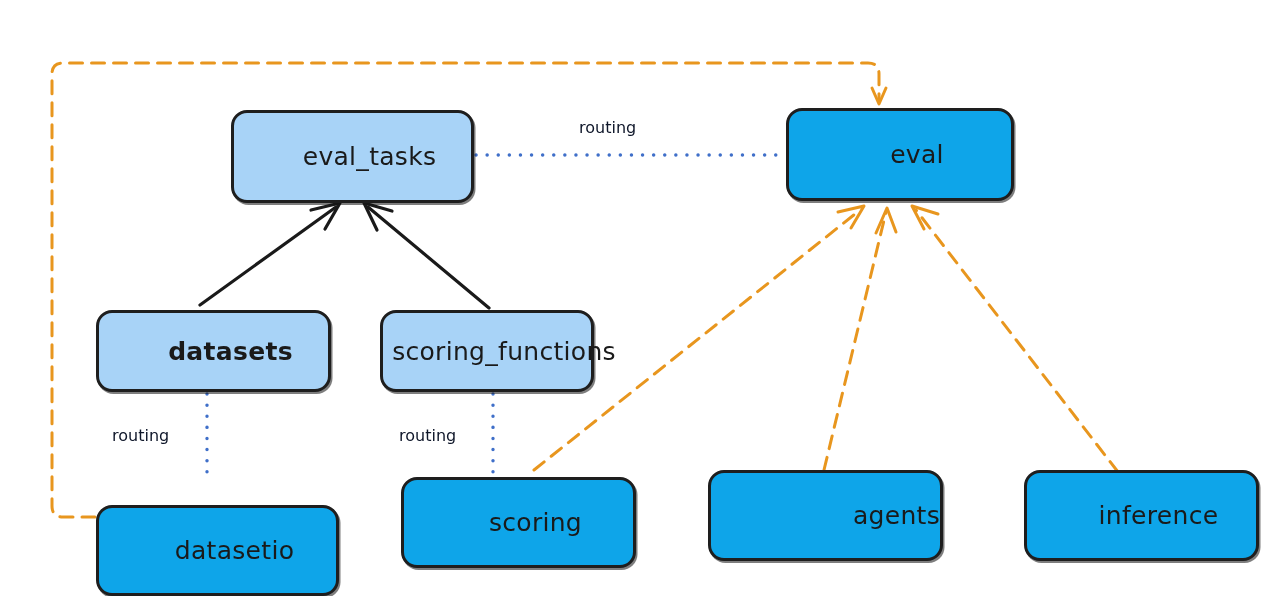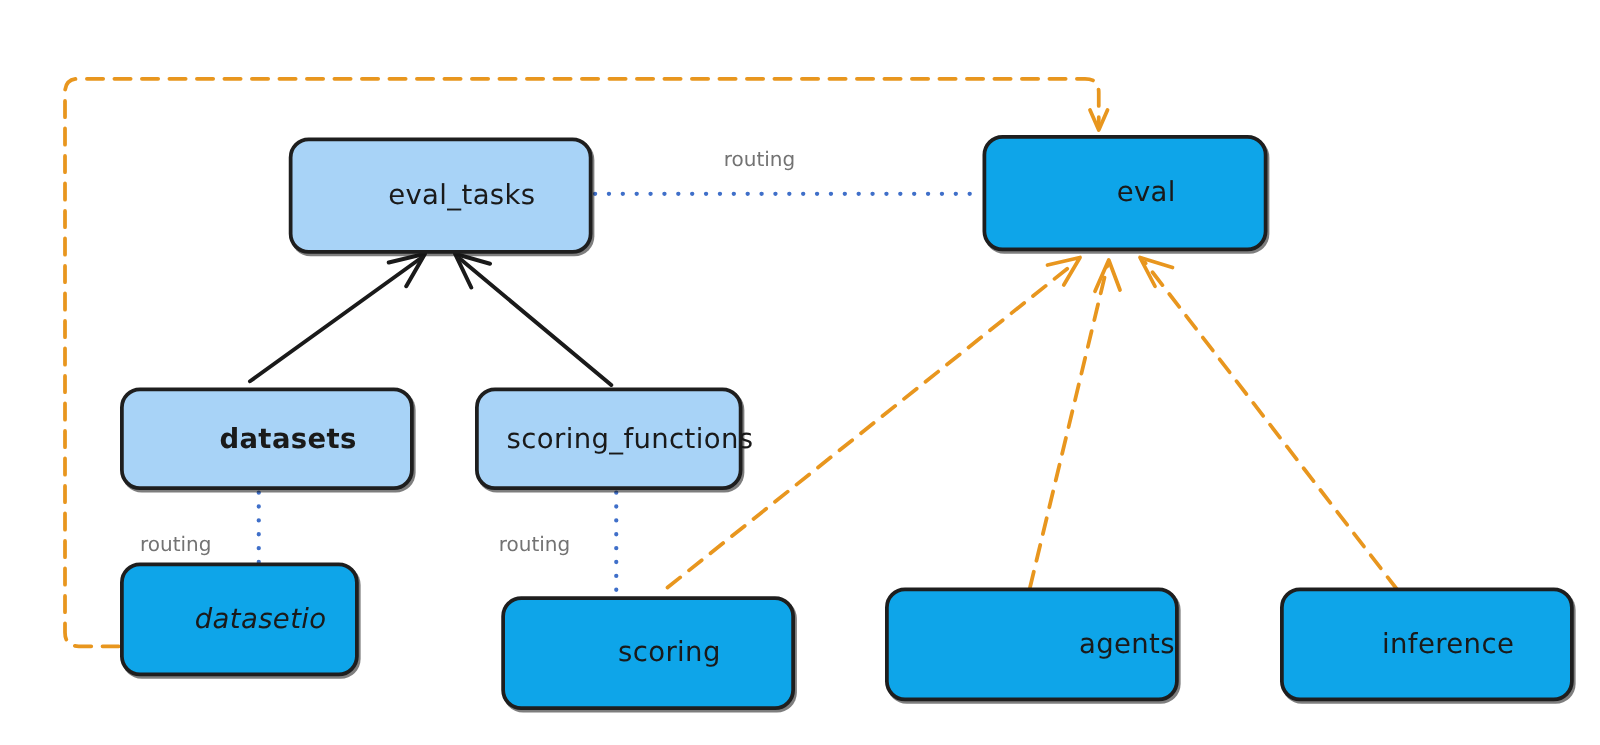--- a/index.html
+++ b/index.html
@@ -27,33 +27,33 @@
     pointer-events: none;
   }
   .node {
     position: absolute;
     box-sizing: border-box;
     border: 3px solid #1e1e1e;
     border-radius: 16px;
     display: flex;
     align-items: center;
     justify-content: center;
-    font-size: 22px;
+    font-size: 25px;
     color: #1a1a1a;
     letter-spacing: 0.3px;
     font-family: "DejaVu Sans", sans-serif;
     box-shadow: 1.5px 2px 0 rgba(20,20,20,0.55);
     padding-left: 34px;
   }
   .node-blue { background: #a8d3f7; }
   .node-green { background: #0ea5e9; }
   .edge-label {
     position: absolute;
     font-size: 16px;
-    color: #737373;
+    color: #0f172a;
     font-family: "DejaVu Sans", sans-serif;
     white-space: nowrap;
   }
 </style>
 </head>
 <body>
 
 <div id="canvas">
 
   <svg id="edges" viewBox="0 0 1280 596" xmlns="http://www.w3.org/2000/svg">
@@ -111,21 +111,21 @@
   </div>
 
   <div class="node node-blue" style="left:96px; top:310px; width:235px; height:82px;font-weight:bold;">
     <span>datasets</span>
   </div>
 
   <div class="node node-blue" style="left:380px; top:310px; width:214px; height:82px;">
     <span>scoring_functions</span>
   </div>
 
-  <div class="node node-green" style="left:96px; top:450px; width:191px; height:91px;font-style:italic;">
+  <div class="node node-green" style="left:96px; top:505px; width:243px; height:91px;">
     <span>datasetio</span>
   </div>
 
   <div class="node node-green" style="left:388px; top:477px; width:235px; height:91px;margin-left:13px;">
     <span>scoring</span>
   </div>
 
   <div class="node node-green" style="left:708px; top:470px; width:235px; height:91px;justify-content:flex-end;">
     <span>agents</span>
   </div>

